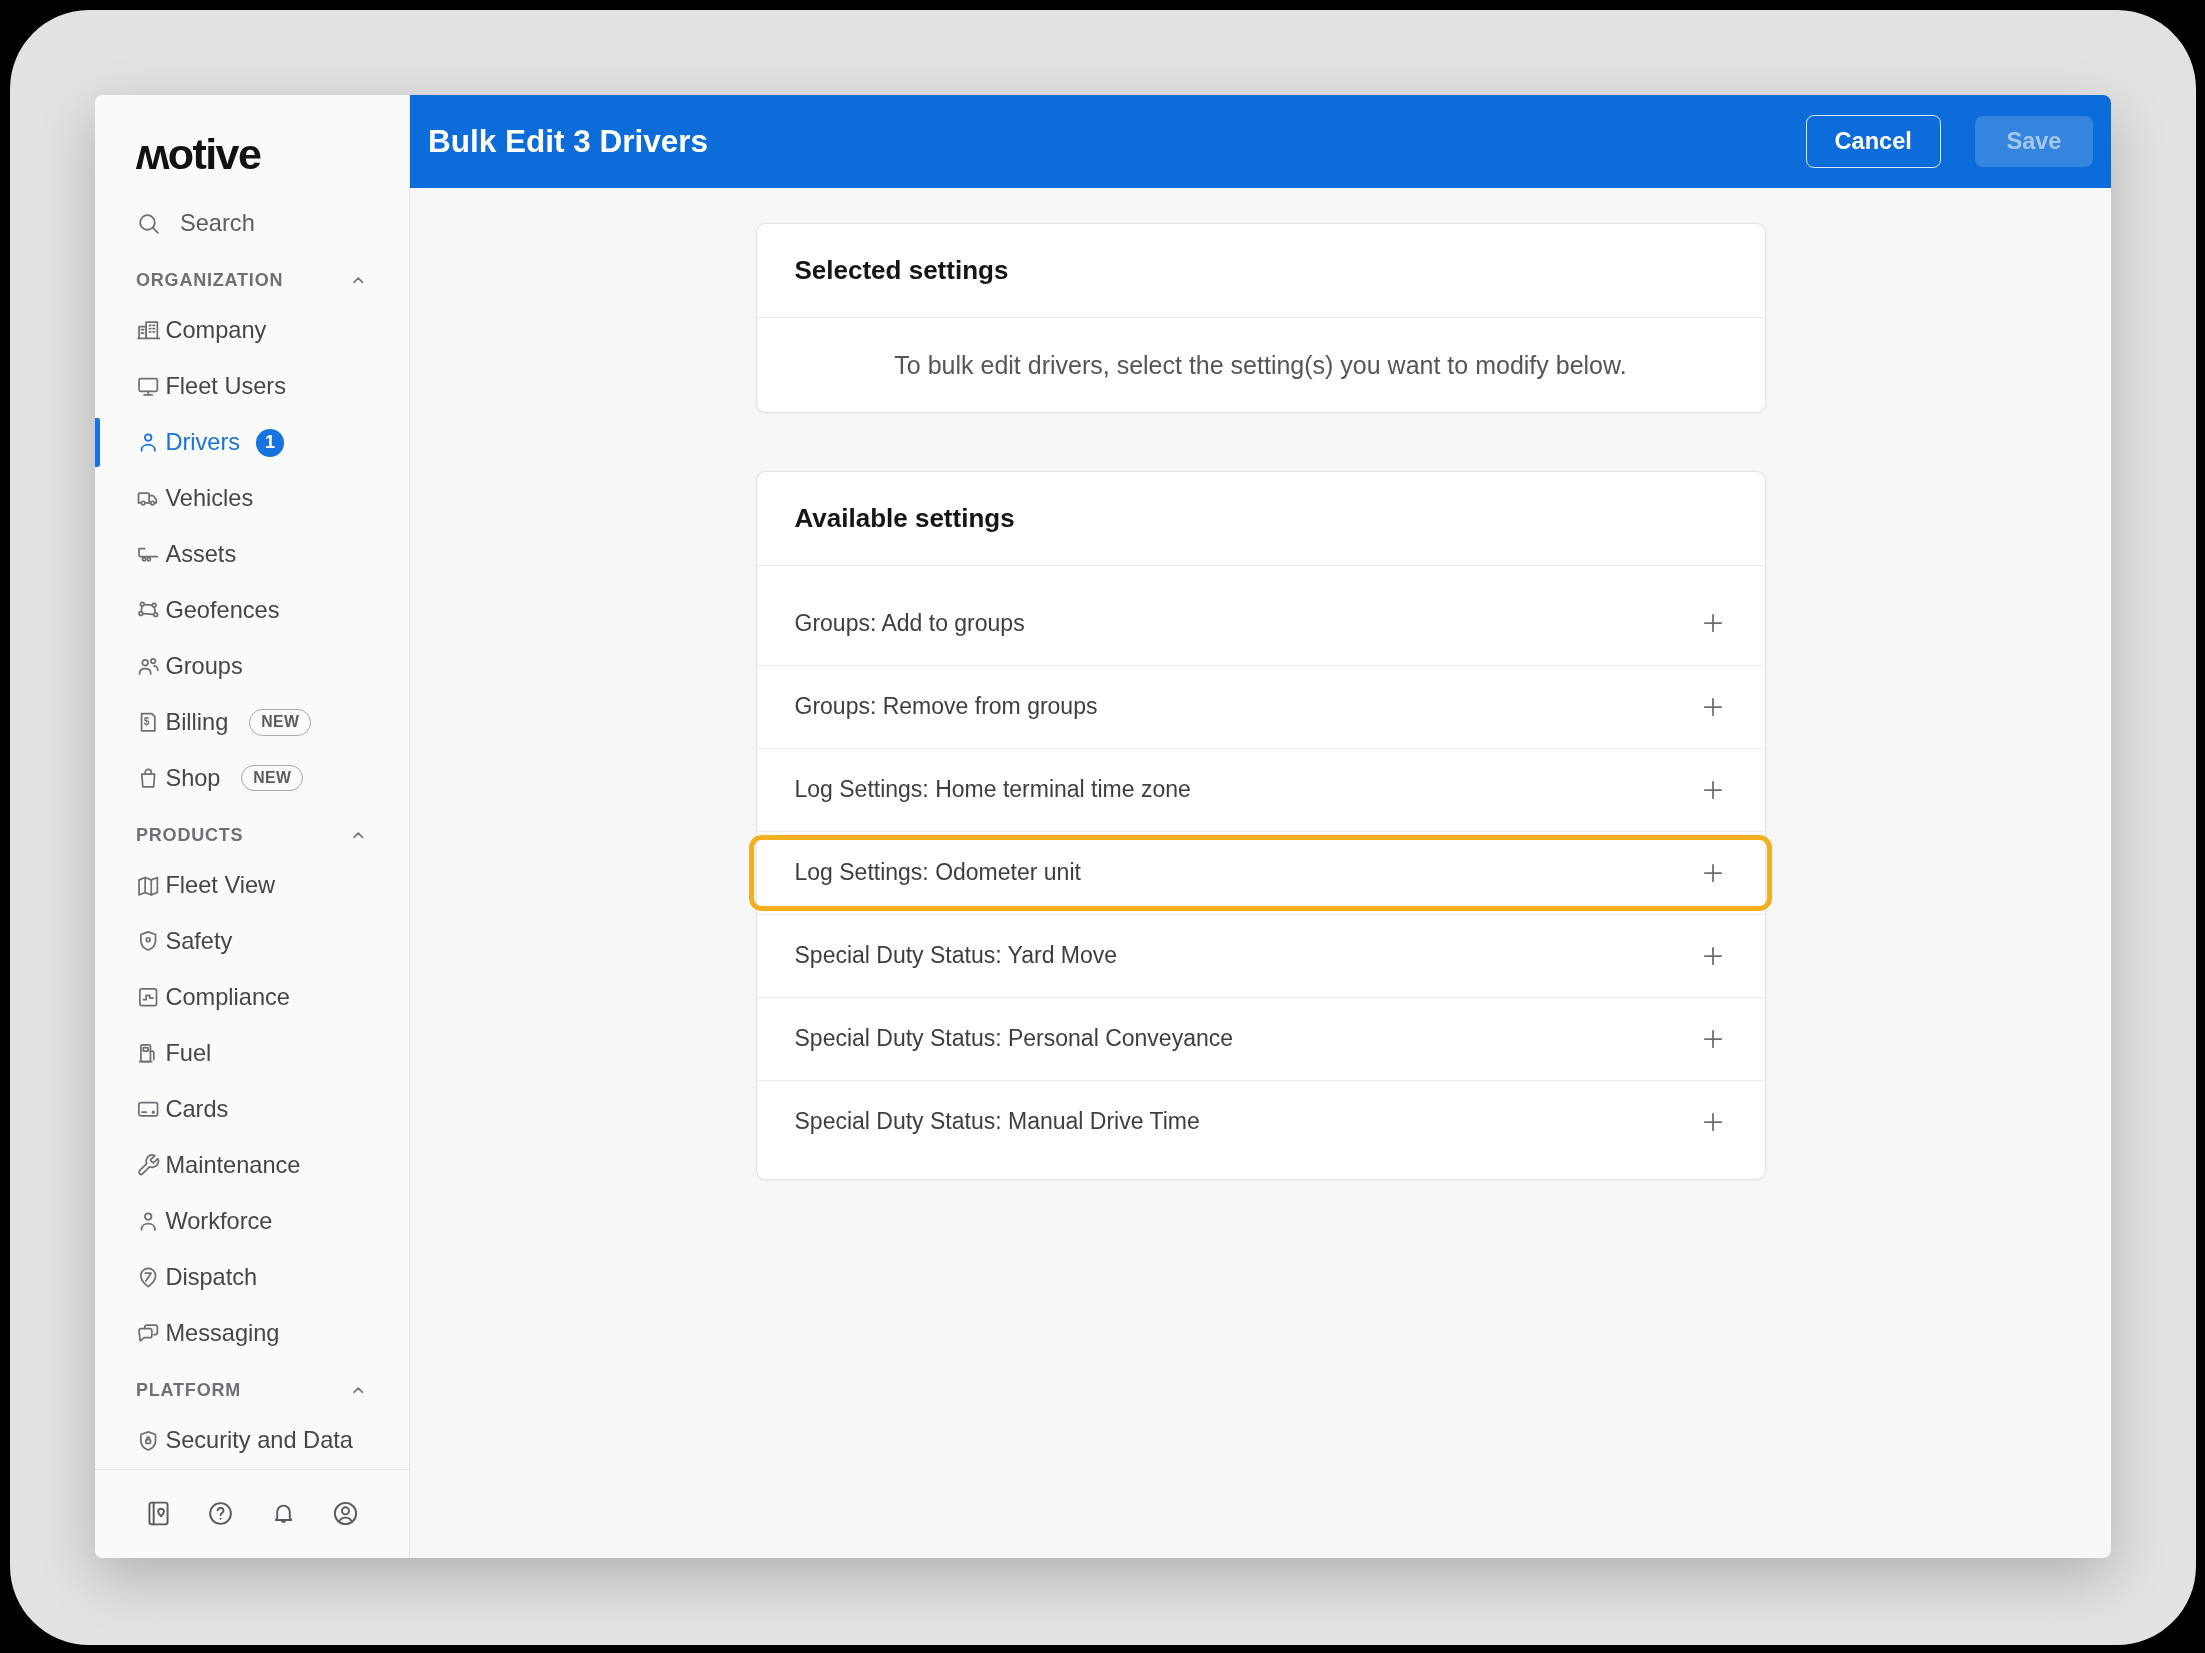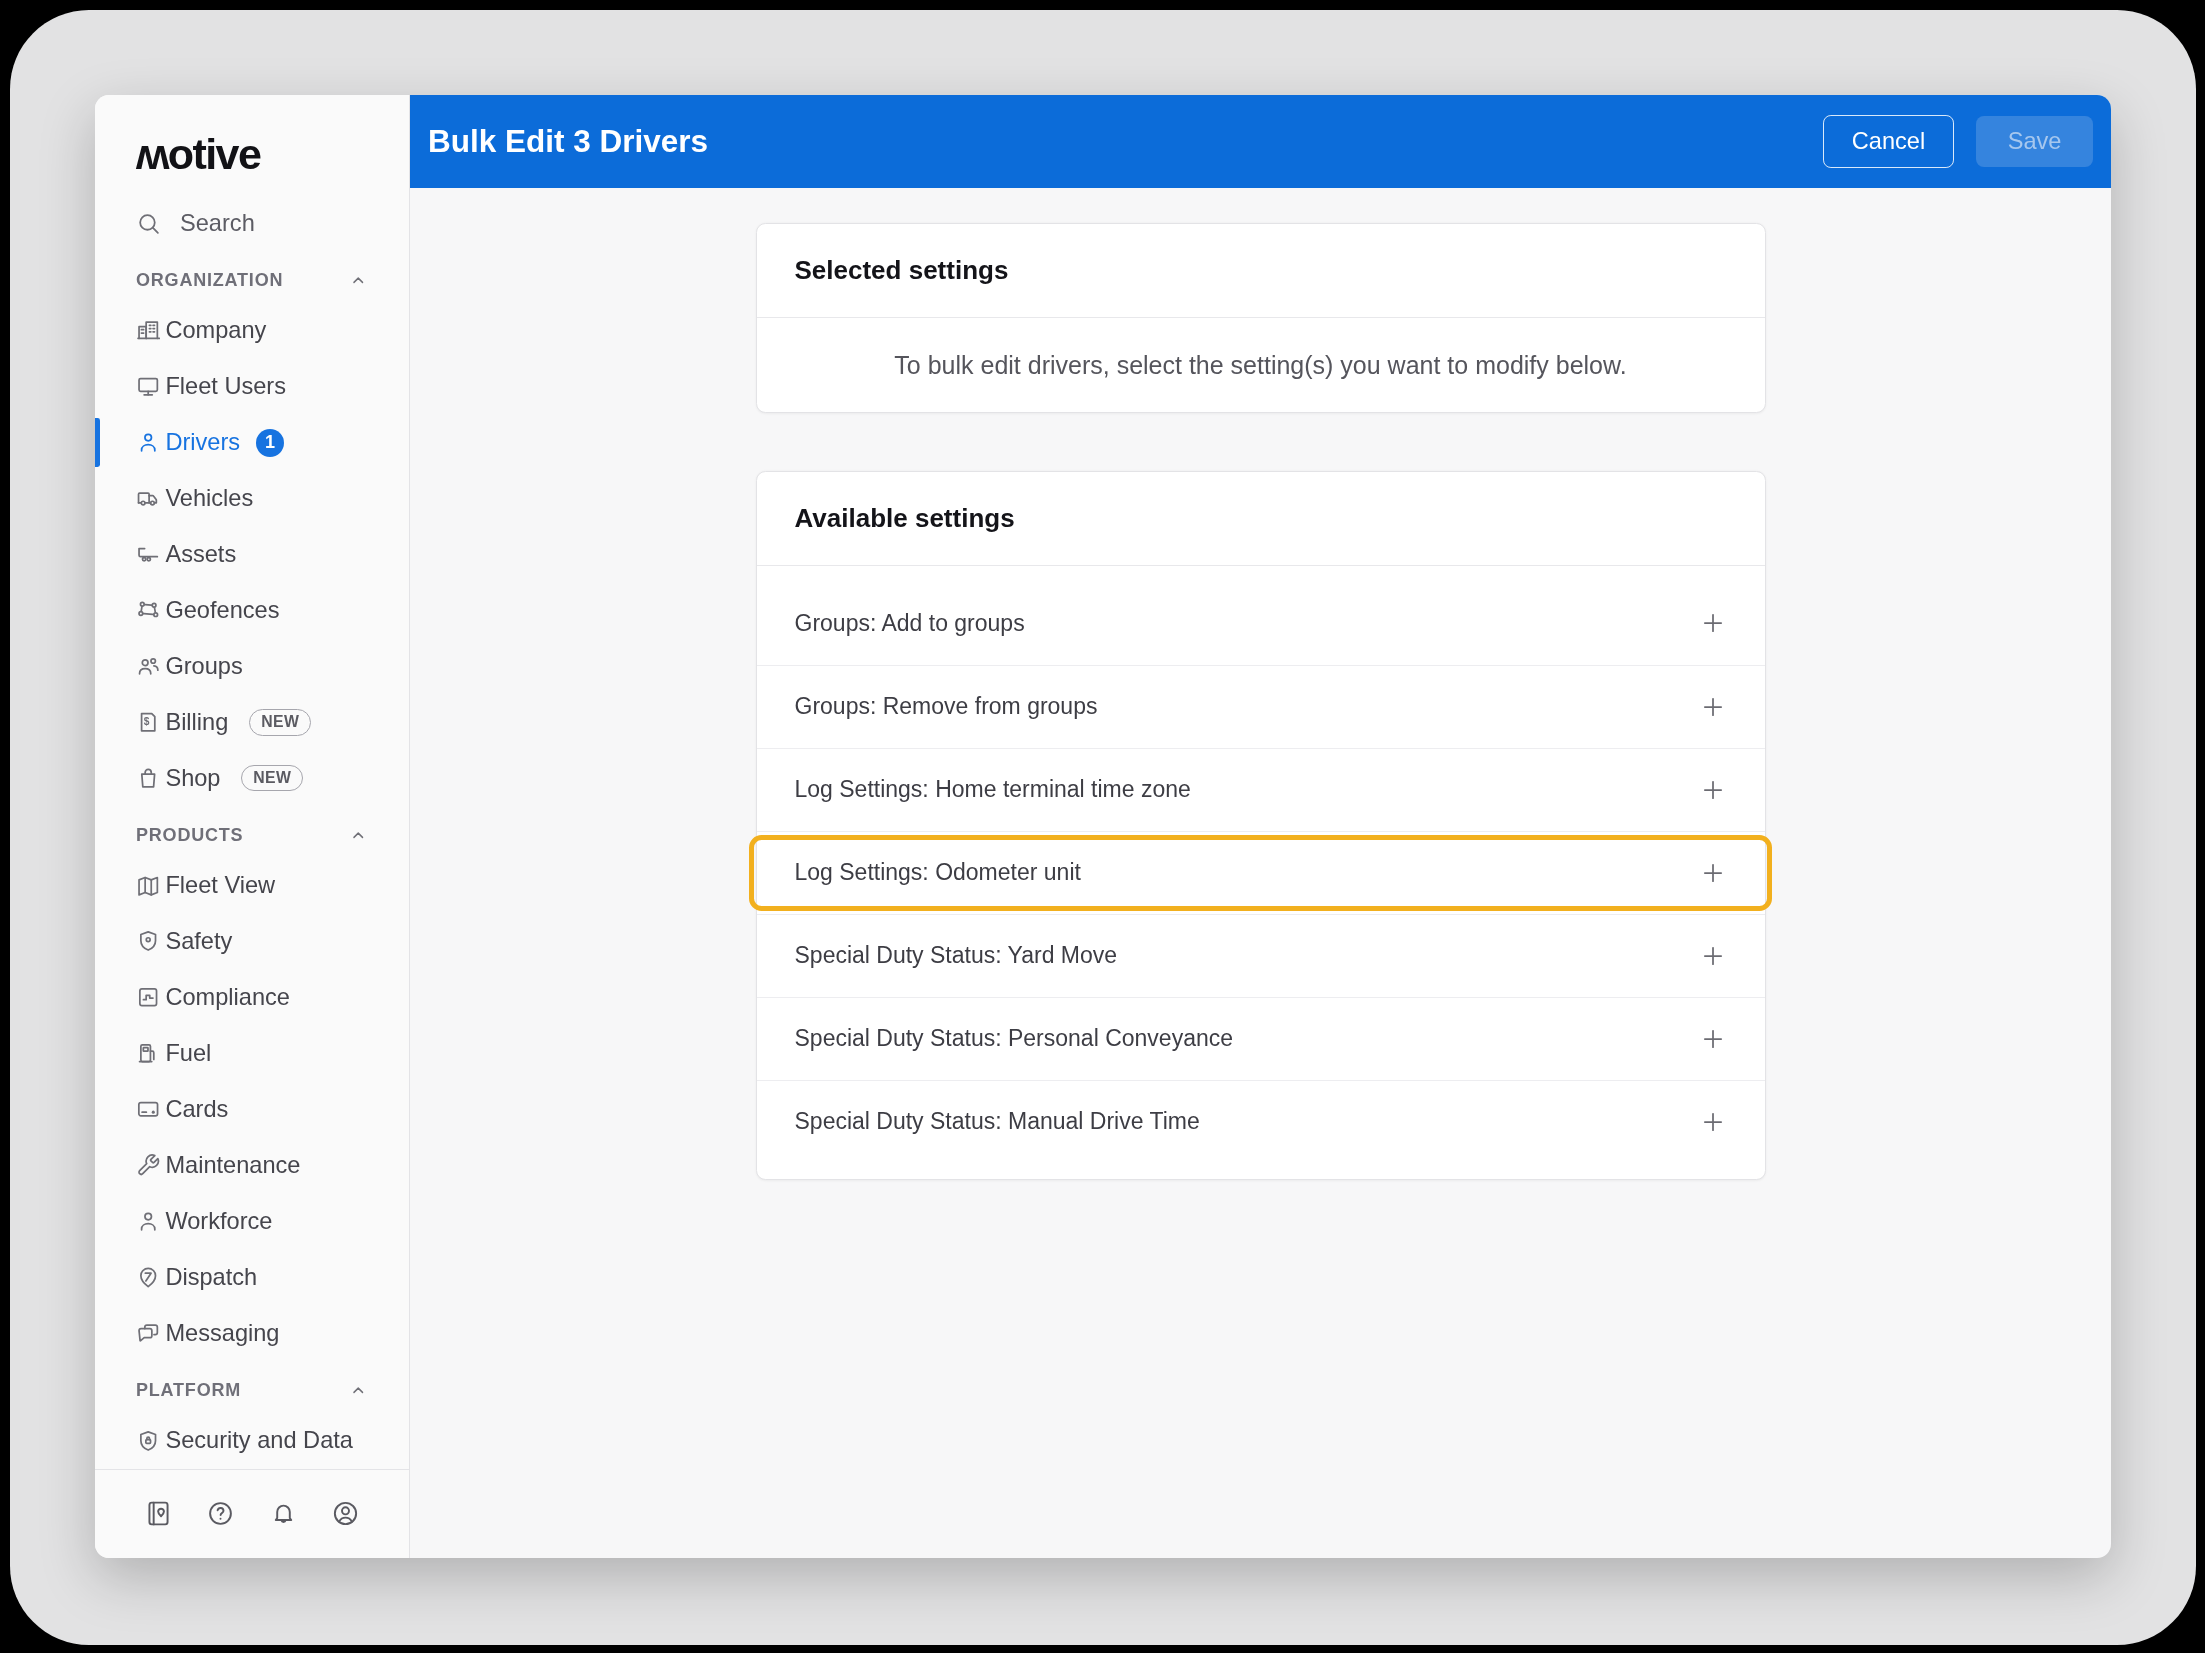--- a/index.html
+++ b/index.html
@@ -3,21 +3,21 @@
 <meta charset="utf-8">
 <style>
   * { margin:0; padding:0; box-sizing:border-box; }
   html,body { background:#000; }
   body { width:2205px; height:1654px; position:relative; font-family:"Liberation Sans", sans-serif; }
 
   .frame { position:absolute; inset:9.5px; background:#E2E2E3; border-radius:79px; }
 
   .app-window {
     position:absolute; left:95px; top:95px; width:2016px; height:1463px;
-    background:#F7F7F8; border-radius:14px; overflow:hidden; display:flex;
+    background:#F7F7F8; border-radius:8px; overflow:hidden; display:flex;
     box-shadow:0 19px 55px rgba(0,0,0,0.22);
   }
 
   
   .sidebar {
     width:315px; flex:0 0 315px; background:#FAFAFA; border-right:0.8px solid #E3E3E6;
     display:flex; flex-direction:column; position:relative;
   }
   .logo { padding:36px 0 0 41px; font-size:43px; font-weight:bold; letter-spacing:-1.6px; color:#121216; line-height:47px; }
 
@@ -49,21 +49,21 @@
   .pill { margin-left:15.8px; font-size:15.8px; font-weight:bold; letter-spacing:0.4px; color:#5B5B62; border:1.6px solid #A6A6AD; border-radius:787px; padding:3.2px 11px; }
 
   .bottom-bar { margin-top:auto; border-top:0.8px solid #E4E4E7; height:91px; display:flex; align-items:center; justify-content:space-between; padding:0 49px; }
   .bottom-bar .icon-btn { background:none; border:none; cursor:pointer; display:flex; }
   .bottom-bar svg { width:29px; height:29px; stroke:#5A5A61; stroke-width:1.6; }
 
   
   .main { flex:1; display:flex; flex-direction:column; min-width:0; }
   .topbar { height:93px; background:#0C6CD9; display:flex; align-items:center; padding:0 18px; flex:0 0 93px; }
   .topbar-title { flex:1; color:#fff; font-size:31.5px; font-weight:bold; }
-  .btn { font-family:inherit; font-size:23.6px; font-weight:normal; border-radius:7.9px; padding:11.8px 28px; cursor:pointer; }
+  .btn { font-family:inherit; font-size:23.6px; font-weight:bold; border-radius:7.9px; padding:11.8px 28px; cursor:pointer;margin-left:12px; }
   .btn-cancel { background:transparent; color:#fff; border:1.6px solid rgba(255,255,255,0.85); margin-right:22px; }
   .btn-save { background:#3584DE; color:#A6C7EE; border:none; cursor:default; padding:11.8px 31.5px; }
 
   .content { flex:1; overflow:hidden; padding-top:35px; }
   .card { width:1010px; margin:0 auto; background:#fff; border:0.8px solid #E3E3E6; border-radius:9.5px; box-shadow:0 0.8px 2.4px rgba(0,0,0,0.05); }
   .card + .card { margin-top:58px; }
   .card-header { height:94px; display:flex; align-items:center; padding:0 38px; border-bottom:0.8px solid #E8E8EB; }
   .card-title { font-size:26px; font-weight:bold; color:#141419; }
   .card-empty-body { height:94px; display:flex; align-items:center; justify-content:center; padding:0 38px; }
   .card-empty-body p { font-size:25px; color:#55555C; }

